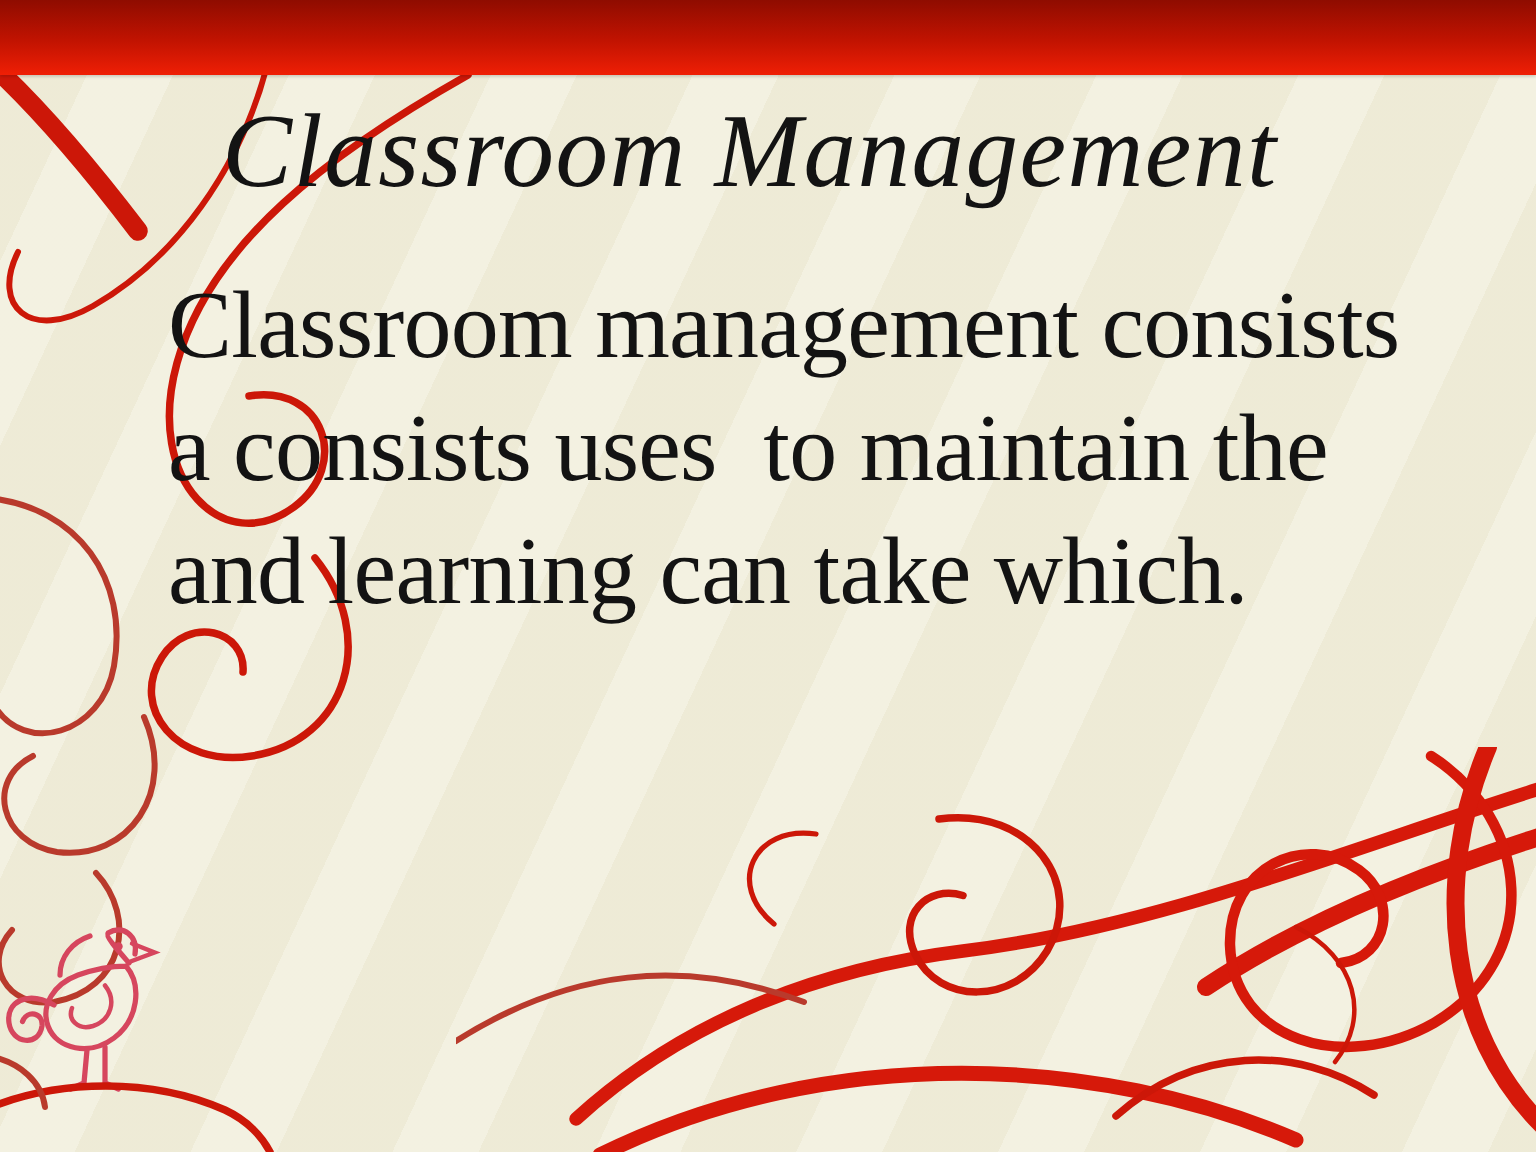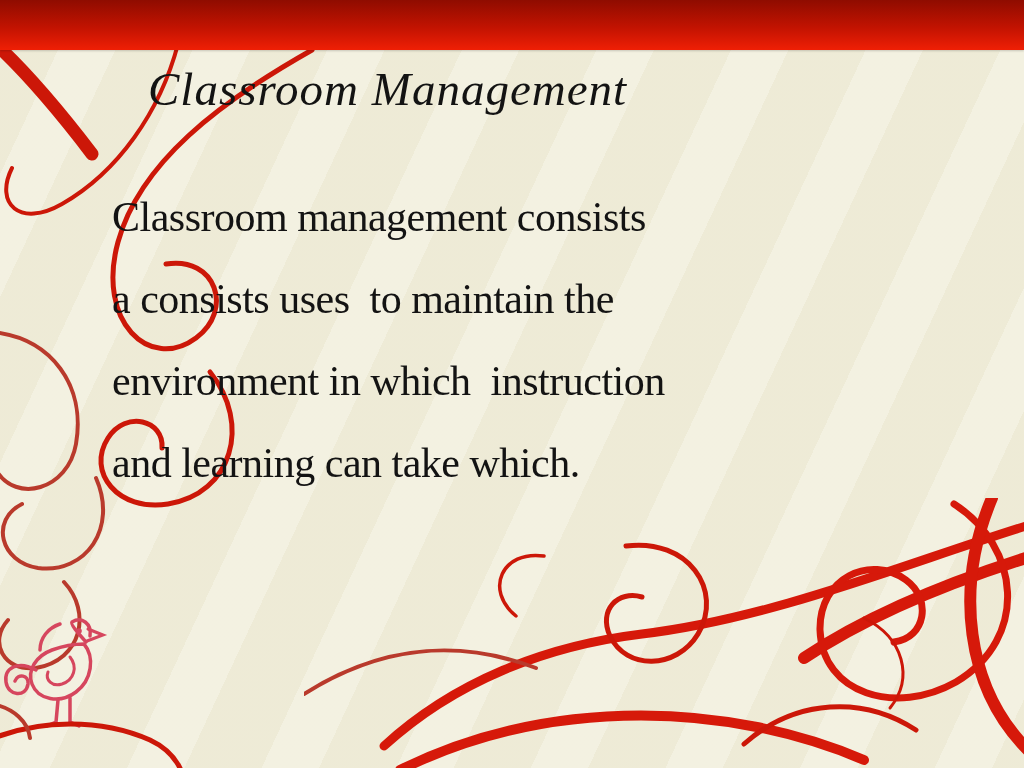--- a/index.html
+++ b/index.html
@@ -43,29 +43,29 @@
   .deco-bird{left:0;top:612px;width:185px;height:156px;}
   .deco-bottom{right:0;bottom:0;width:720px;height:270px;}
   .deco path{fill:none;stroke-linecap:round;}
   .s-red{stroke:var(--swirl-red);}
   .s-dark{stroke:var(--swirl-dark-red);}
   .s-bright{stroke:var(--swirl-bright);}
   .s-pink{stroke:var(--bird-pink);}
   .f-pink{fill:var(--bird-pink);stroke:none;}
   .title{
     position:absolute;left:148px;top:62px;z-index:3;
-    font-size:47px;font-style:italic;font-weight:400;
+    font-size:70px;font-style:italic;font-weight:400;
     color:var(--text-color);letter-spacing:1px;white-space:pre;
   }
   .bodytext{
     position:absolute;left:112px;top:176px;z-index:3;
     color:var(--text-color);
   }
   .bodyline{
-    font-size:42px;line-height:82px;letter-spacing:-0.5px;white-space:pre;
+    font-size:64px;line-height:82px;letter-spacing:-0.5px;white-space:pre;
   }
 </style>
 </head>
 <body>
 
 <div class="slide">
 
   <div class="topbar"></div>
 
   <svg class="deco deco-left" viewBox="0 0 330 700" aria-hidden="true">
@@ -102,17 +102,16 @@
     <path class="s-red" stroke-width="5" d="M 440,246 C 492,200 560,198 612,232"></path>
     <path class="s-bright" stroke-width="12" d="M 688,0 C 650,90 662,190 724,252"></path>
     <path class="s-red" stroke-width="3" d="M 560,120 C 600,140 610,180 586,210"></path>
   </svg>
 
   <h1 class="title">Classroom Management</h1>
 
   <div class="bodytext">
     <div class="bodyline">Classroom management consists</div>
     <div class="bodyline">a consists uses  to maintain the</div>
-    <div class="bodyline">environment in which  instruction</div>
     <div class="bodyline">and learning can take which.</div>
   </div>
 
 </div>
 
 </body></html>

